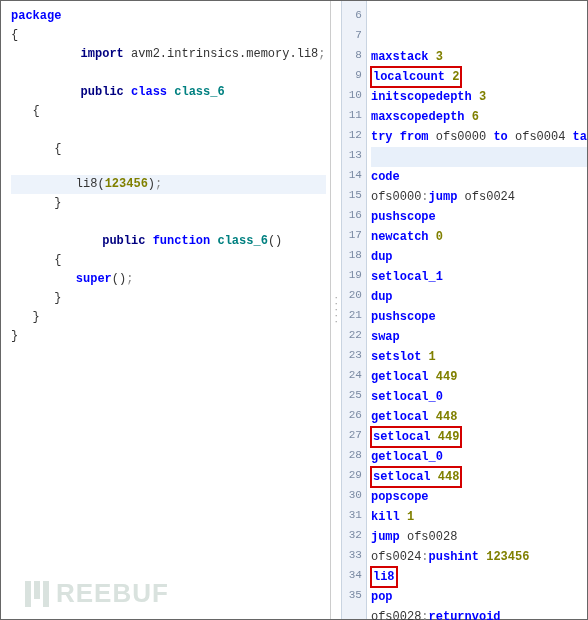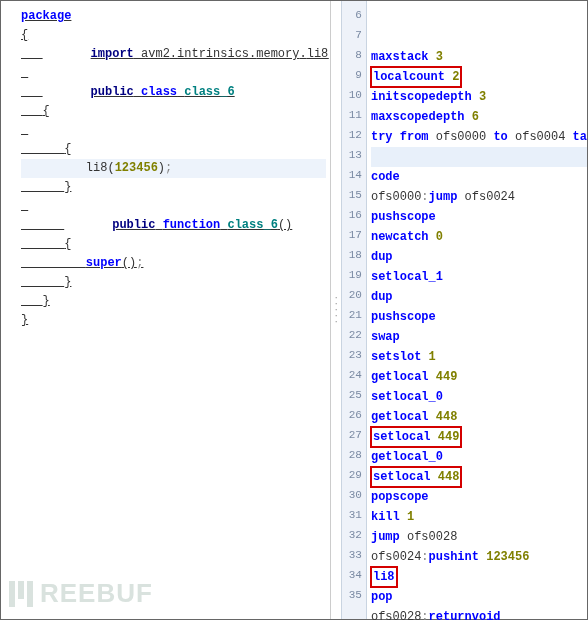--- a/index.html
+++ b/index.html
@@ -16,34 +16,34 @@
   .container {
     display: flex;
     height: 620px;
     border: 1px solid #666;
     box-sizing: border-box;
     position: relative;
   }
   .left-pane {
     width: 344px;
     box-sizing: border-box;
-    padding: 6px 4px 4px 20px;
+    padding: 6px 4px 4px 10px;
     overflow: hidden;
     position: relative;
     background: #fff;
-    text-decoration: underline;
   }
   .left-line {
     white-space: pre;
     line-height: 19px;
   }
   .highlight-line {
     background: #edf3fb;
     display: inline-block;
     width: 100%;
+    margin-top: 16px;
   }
   .kw-blue      { color: #0000ff; font-weight: bold; }
   .kw-dark      { color: #000080; font-weight: bold; margin-left: 48px; }
   .kw-green     { color: #008080; font-weight: bold; }
   .kw-olive     { color: #808000; font-weight: bold; }
   .txt-normal   { color: #333; }
   .txt-dot      { color: #333; }
 
   .right-pane {
     flex: 1;
@@ -103,21 +103,21 @@
   .sym-gray  { color: #888; }
   .hl-box {
     outline: 2px solid #d40000;
     outline-offset: -1px;
     display: inline-block;
     padding: 0 2px;
   }
 
   .watermark {
     position: absolute;
-    left: 8px;
+    left: 24px;
     bottom: 10px;
     color: #d9e2de;
     font-family: Arial, sans-serif;
     font-weight: bold;
     font-size: 26px;
     letter-spacing: 1px;
     display: flex;
     align-items: center;
     pointer-events: none;
   }

